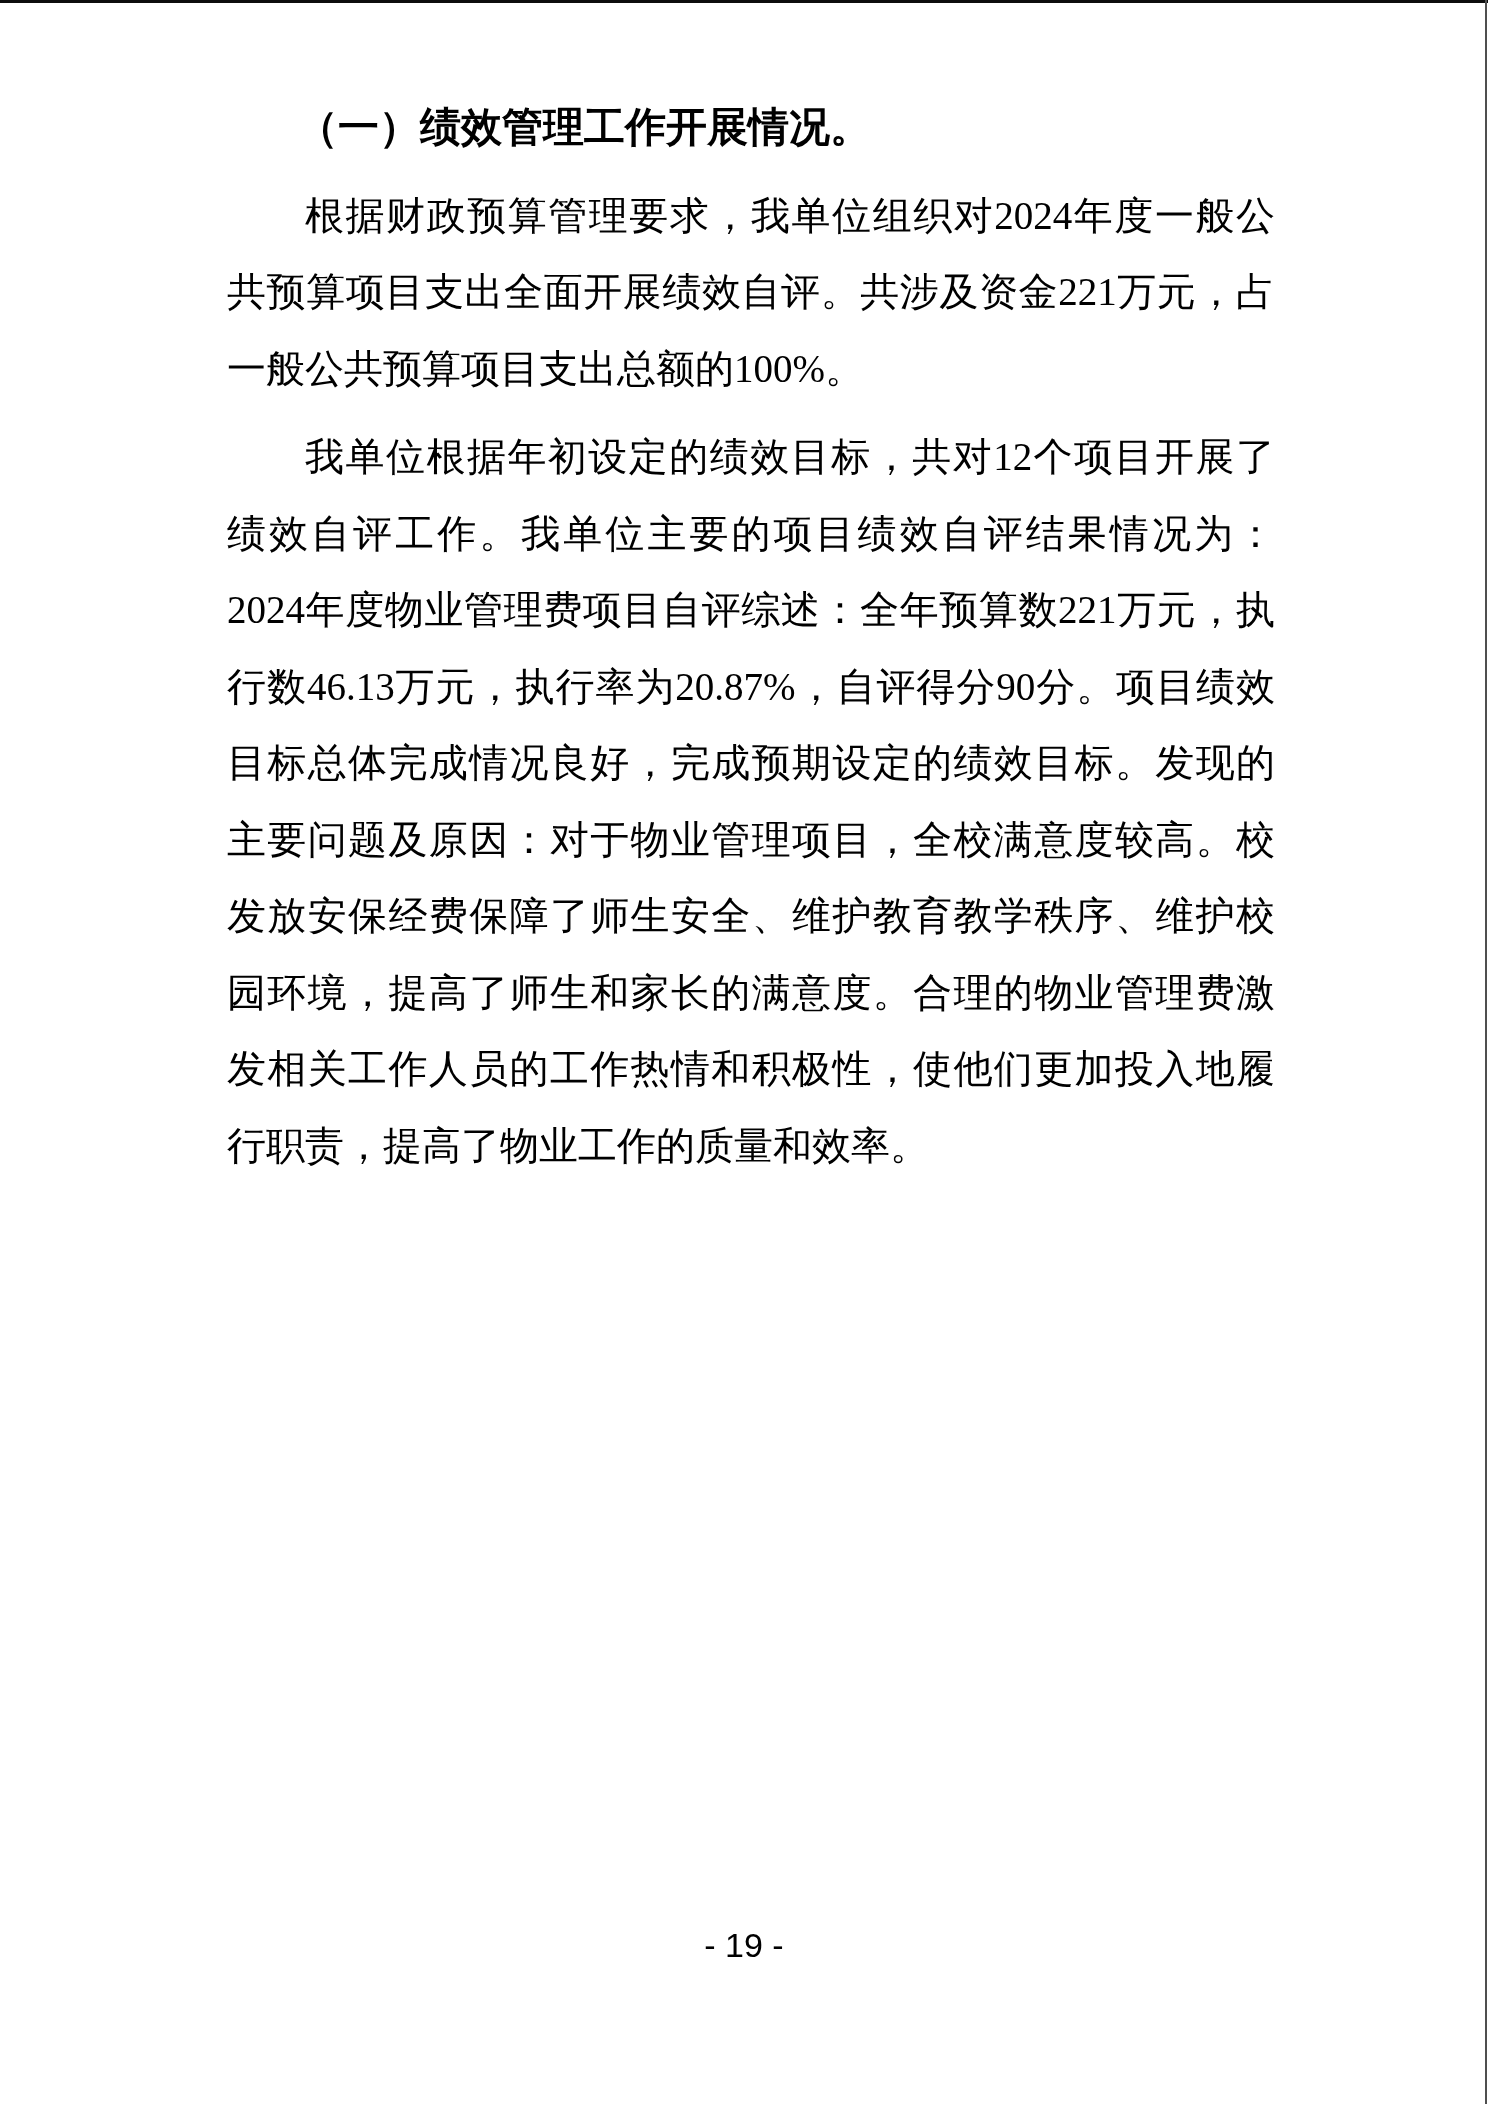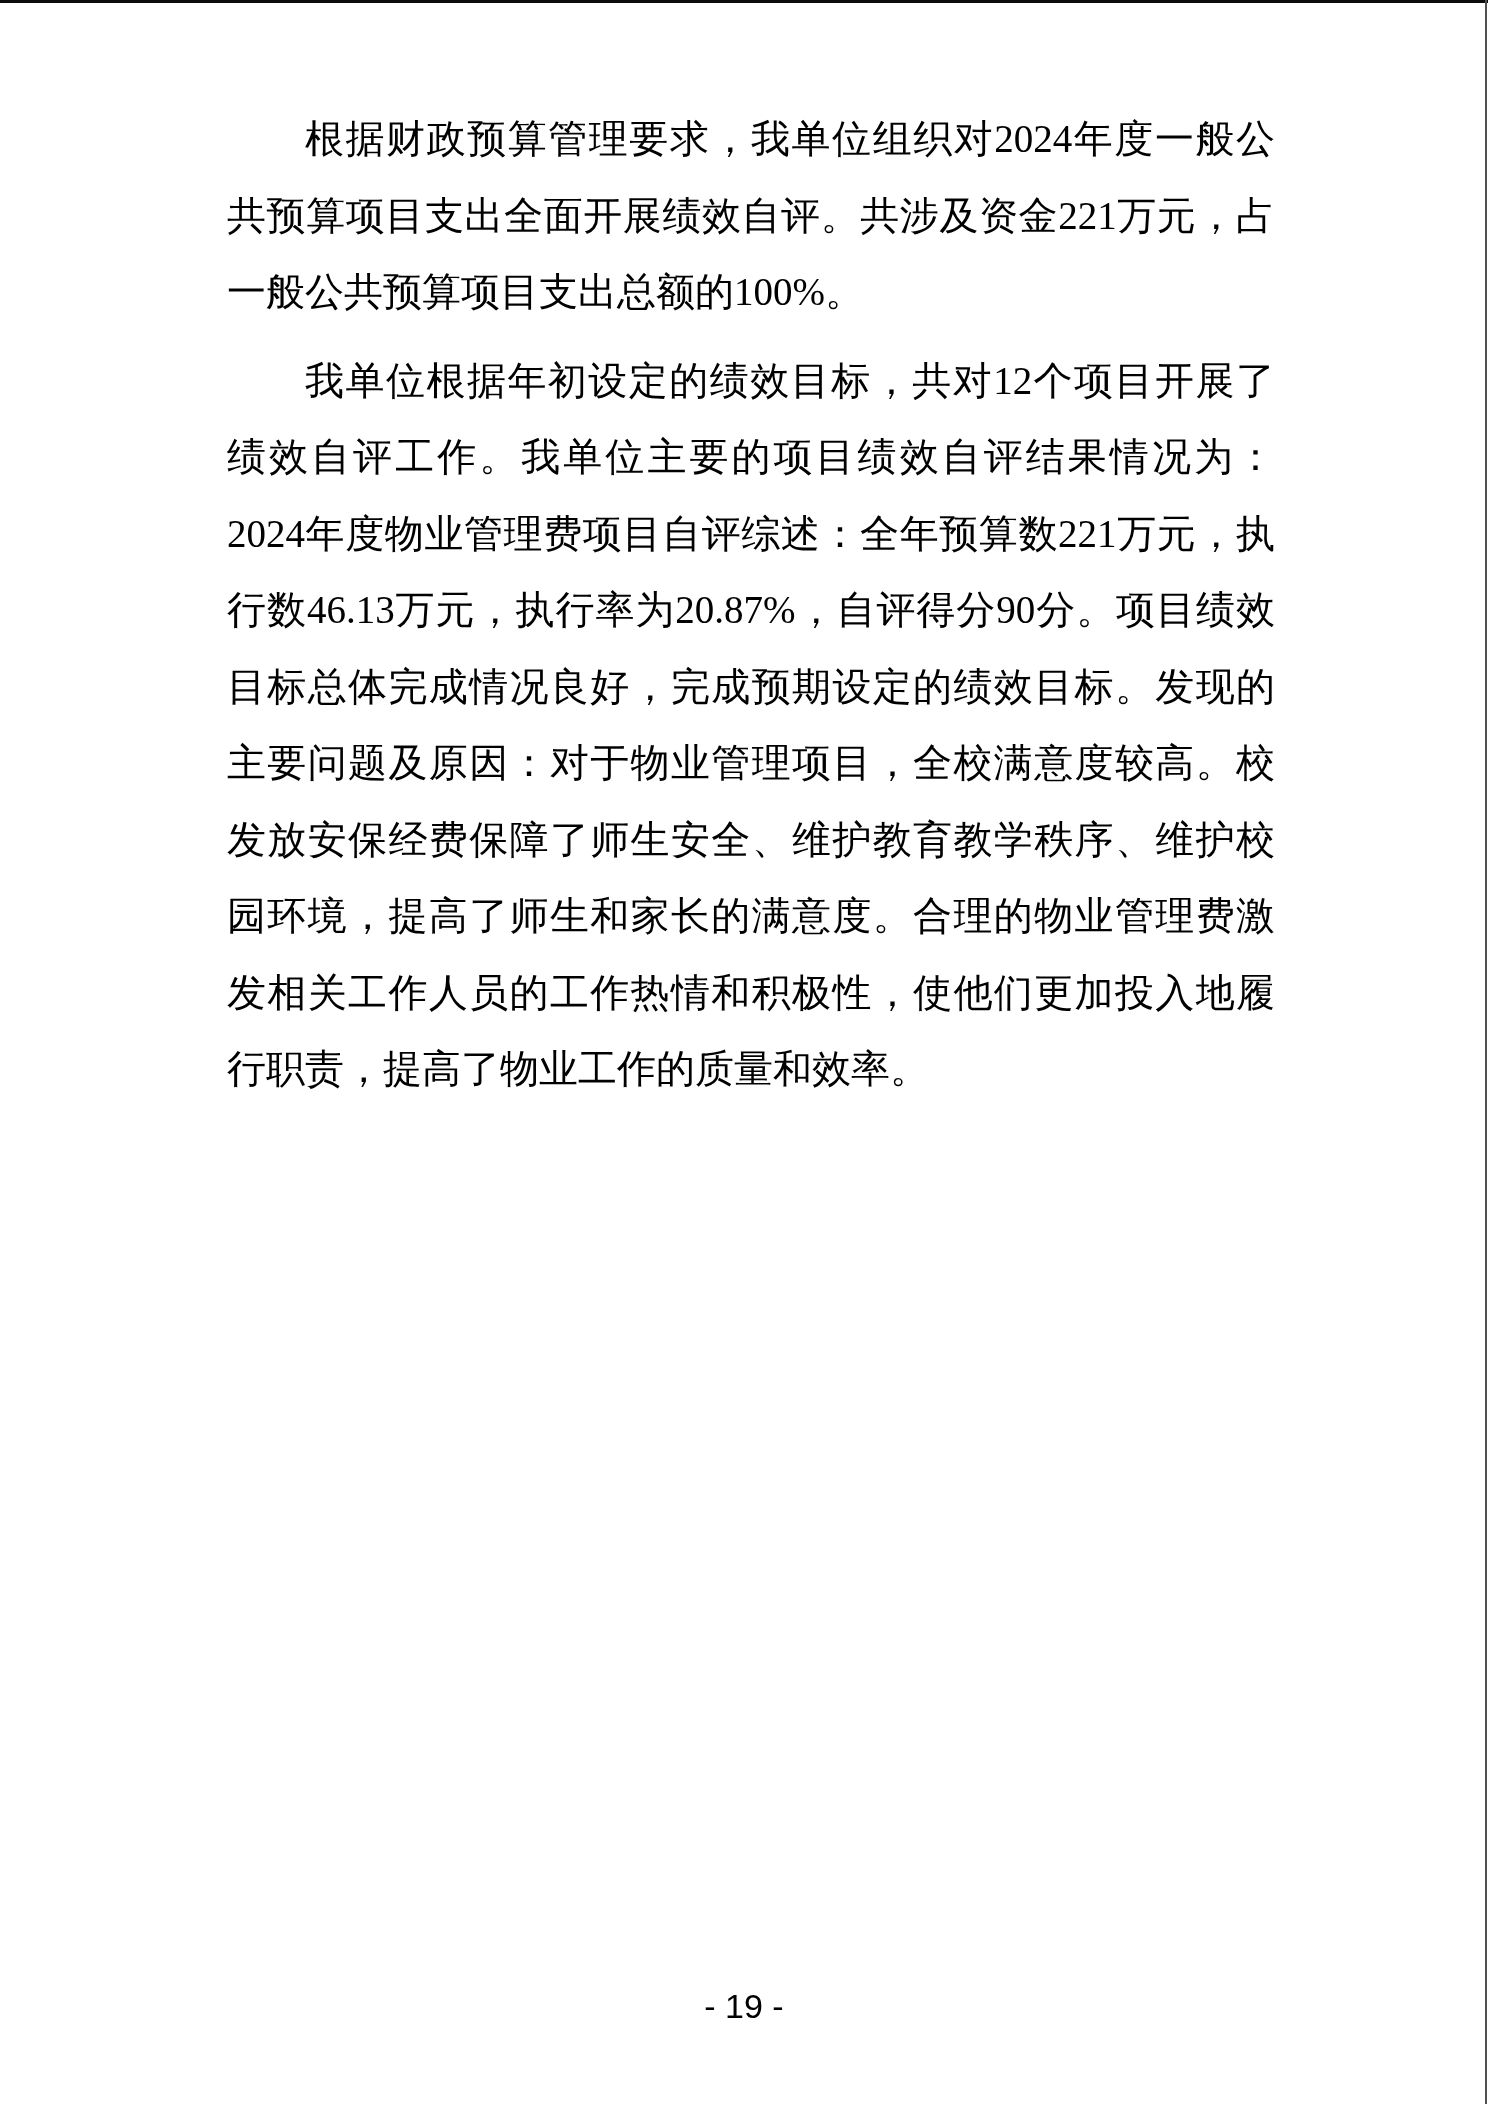--- a/index.html
+++ b/index.html
@@ -48,35 +48,36 @@
     white-space: nowrap;
   }
   .para {
     margin: 12px;
     text-indent: 2em;
     text-align: justify;
     text-align-last: left;
   }
   .footer {
     position: absolute;
-    top: 1986px;
+    top: 1925px;
     left: 0;
     width: 100%;
     text-align: center;
     font-family: "Liberation Sans", sans-serif;
     font-size: 34px;
     line-height: 40px;
   }
 </style>
 </head>
 <body>
 
 <div class="edge-top"></div>
 <div class="edge-right"></div>
 
 <main class="doc">
+  <h2 class="heading">（一）绩效管理工作开展情况。</h2>
   <p class="para">根据财政预算管理要求，我单位组织对2024年度一般公共预算项目支出全面开展绩效自评。共涉及资金221万元，占一般公共预算项目支出总额的100%。</p>
   <p class="para">我单位根据年初设定的绩效目标，共对12个项目开展了绩效自评工作。我单位主要的项目绩效自评结果情况为：2024年度物业管理费项目自评综述：全年预算数221万元，执行数46.13万元，执行率为20.87%，自评得分90分。项目绩效目标总体完成情况良好，完成预期设定的绩效目标。发现的主要问题及原因：对于物业管理项目，全校满意度较高。校发放安保经费保障了师生安全、维护教育教学秩序、维护校园环境，提高了师生和家长的满意度。合理的物业管理费激发相关工作人员的工作热情和积极性，使他们更加投入地履行职责，提高了物业工作的质量和效率。</p>
 </main>
 
 <footer class="footer">
   <span>- 19 -</span>
 </footer>
 
 </body></html>

